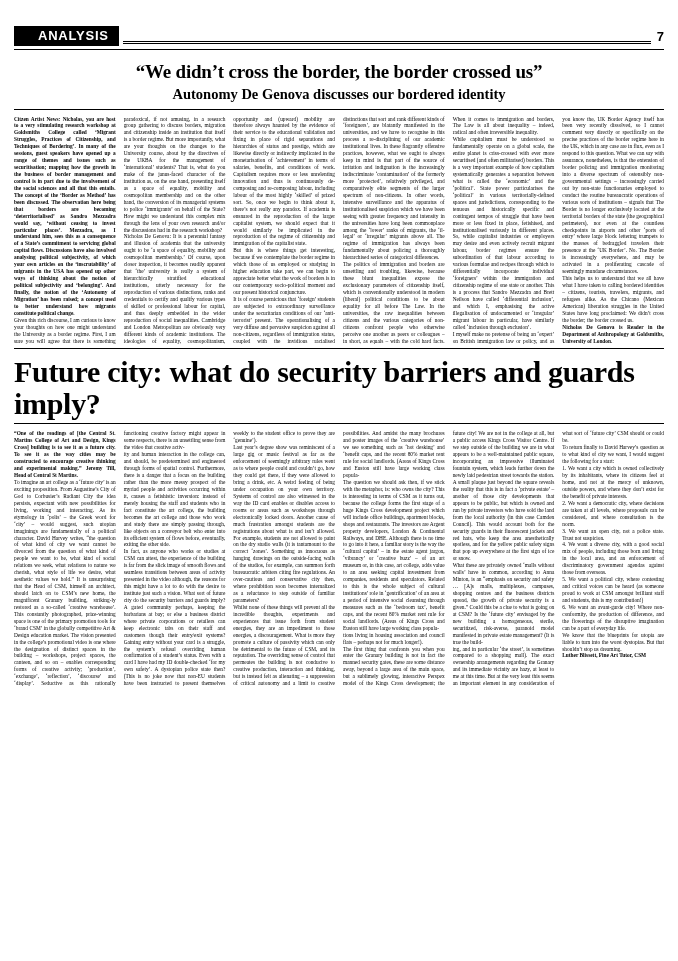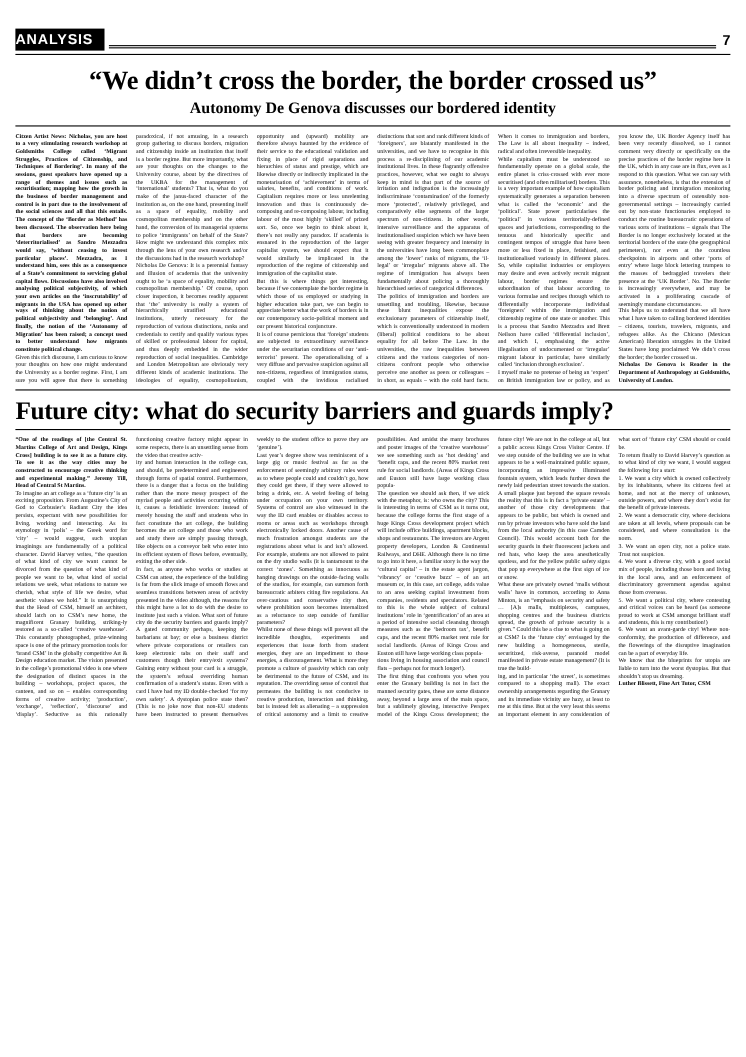--- a/index.html
+++ b/index.html
@@ -29,21 +29,21 @@
     margin-top: 26px;
     height: 20px;
   }
   .section-tab {
     background: #000;
     color: #fff;
     font-family: "Liberation Sans", sans-serif;
     font-weight: bold;
     font-size: 13px;
     letter-spacing: 0.06em;
-    padding: 2px 10px 2px 0;
+    padding: 2px 10px 2px 24px;
     line-height: 16px;
     display: flex;
     align-items: center;
   }
   .masthead-rule {
     flex: 1;
     border-bottom: 3px double #000;
     position: relative;
     top: -2px;
     margin-left: 4px;
@@ -59,21 +59,21 @@
   .masthead-hr {
     border: none;
     border-top: 1px solid #000;
     margin: 3px 0 0 0;
   }
 
   
   .headline {
     font-family: "Liberation Serif", serif;
     font-weight: bold;
-    font-size: 24px;
+    font-size: 19px;
     line-height: 1.08;
     text-align: center;
     margin: 12px 0 2px 0;
     letter-spacing: -0.2px;
   }
   .subhead {
     font-family: "Liberation Serif", serif;
     font-weight: bold;
     font-size: 14.5px;
     text-align: center;
@@ -99,21 +99,21 @@
     margin: 0;
     text-indent: 0;
   }
   .cols p + p { margin-top: 0; }
   .bold-lead { font-weight: bold; }
 
   
   .story2-headline {
     font-family: "Liberation Serif", serif;
     font-weight: bold;
-    font-size: 23px;
+    font-size: 30px;
     line-height: 1.05;
     margin: 7px 0 4px 0;
     letter-spacing: -0.3px;
   }
   .cols5 {
     column-count: 6;
     column-gap: 8px;
     font-size: 5.35px;
     line-height: 1.30;
     text-align: justify;

